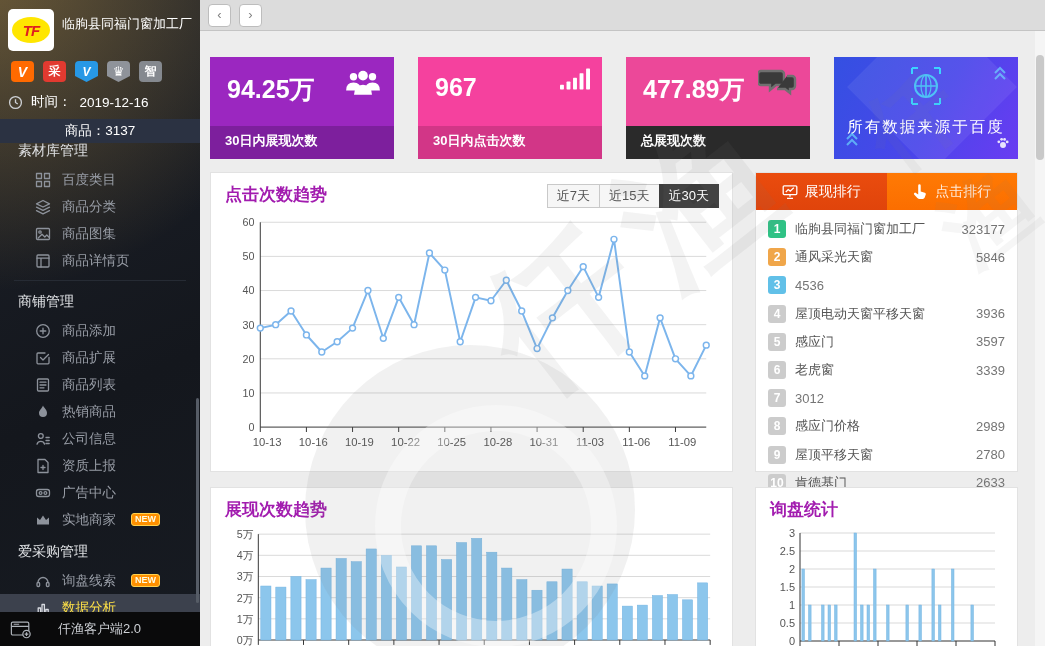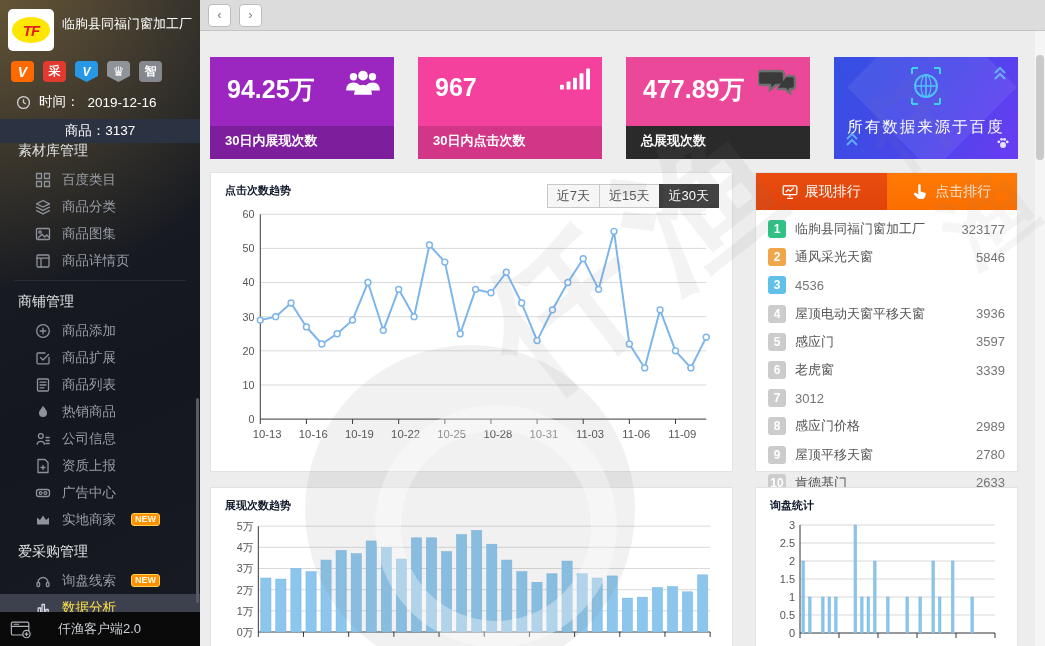--- a/index.html
+++ b/index.html
@@ -13,21 +13,21 @@
   .logo-oval{width:38px;height:26px;background:#ffe600;border-radius:50%;display:flex;align-items:center;justify-content:center;
     color:#e01f1f;font-weight:bold;font-style:italic;font-size:15px;letter-spacing:-1px;}
   .company{color:#fff;font-size:13px;line-height:1.45;padding-top:6px;}
   .badge-row{display:flex;align-items:center;gap:9px;padding:6px 10px 2px 11px;}
   .cbadge{width:23px;height:21px;border-radius:4px;color:#fff;font-weight:bold;font-size:12px;display:flex;align-items:center;justify-content:center;}
   .cbadge.or{background:#ff6a00;font-style:italic;font-size:14px;}
   .cbadge.rd{background:#e23a30;font-size:12px;}
   .cbadge.shield{background:#2798e6;clip-path:polygon(0 0,100% 0,100% 72%,50% 100%,0 72%);font-style:italic;}
   .cbadge.gr1{background:#8f939a;clip-path:polygon(0 0,100% 0,100% 72%,50% 100%,0 72%);font-size:13px;}
   .cbadge.gr2{background:#85898f;font-size:12px;}
-  .time-row{display:flex;align-items:center;gap:8px;color:#fff;font-size:13.5px;padding:9px 10px 8px 16px;}
+  .time-row{display:flex;align-items:center;gap:8px;color:#fff;font-size:13.5px;padding:9px 10px 8px 8px;}
   .time-row svg{width:15px;height:15px;stroke:#cfd2d6;fill:none;stroke-width:1.4;}
   .product-bar{background:#2b3242;color:#fff;font-size:13.5px;height:24px;line-height:24px;text-align:center;}
   .menu{position:absolute;top:132px;left:0;right:0;bottom:34px;overflow:hidden;}
   .menu-section-title{height:34px;line-height:36px;padding-left:18px;font-size:14px;color:#dfe1e4;}
   .menu-sep{border-bottom:1px solid #262b34;margin:6px 14px 2px 14px;}
   .menu-item{height:27px;display:flex;align-items:center;gap:11px;padding-left:35px;color:#989da6;font-size:13.5px;cursor:pointer;}
   .menu-item.active{background:#3c414d;color:#fde047;}
   .menu-item .mi{width:16px;height:16px;flex:0 0 auto;display:flex;}
   .menu-item .mi svg{width:16px;height:16px;stroke:#8d929b;fill:none;stroke-width:1.3;stroke-linecap:round;stroke-linejoin:round;}
   .menu-item.active .mi svg{stroke:#d7dae0;}
@@ -55,21 +55,21 @@
   .promo-text{position:absolute;left:0;right:0;top:60px;text-align:center;font-size:15.5px;letter-spacing:2px;color:#fff;}
   .chev{position:absolute;}
   .chev svg{width:16px;height:16px;stroke:rgba(110,225,255,.65);fill:none;stroke-width:2;}
   .paw{position:absolute;right:8px;bottom:5px;}
   .paw svg{width:14px;height:14px;fill:rgba(255,255,255,.85);}
   
   .row2{position:absolute;left:10px;top:141px;right:27px;height:300px;display:flex;gap:22px;}
   .row3{position:absolute;left:10px;top:456px;right:27px;height:300px;display:flex;gap:22px;}
   .panel{background:#fff;border:1px solid #e2e2e2;box-sizing:border-box;}
   .panel.flex1{flex:1;padding:10px 14px;position:relative;}
-  .ptitle{font-size:11px;font-weight:bold;color:#0f172a;}
+  .ptitle{font-size:17px;font-weight:bold;color:#a21caf;}
   .tabs{position:absolute;right:13px;top:11px;}
   .tab{display:inline-block;padding:2px 9px;font-size:13px;border:1px solid #c9c9c9;background:#f6f6f6;color:#555;margin-left:-1px;cursor:pointer;}
   .tab.active{background:#3d3d3d;color:#fff;border-color:#3d3d3d;}
   .rankp{width:263px;display:flex;flex-direction:column;padding:0;}
   .rank-tabs{display:flex;height:37px;flex:0 0 auto;}
   .rank-tab{flex:1;display:flex;align-items:center;justify-content:center;gap:7px;color:#fff;font-size:14px;cursor:pointer;}
   .rank-tab.left{background:linear-gradient(180deg,#ea4c0e,#e0440b);}
   .rank-tab.right{background:linear-gradient(180deg,#ff7a04,#fb6e00);color:#ffe9d8;}
   .rank-tab svg{width:16px;height:16px;}
   .rank-list{padding:5px 0 0 0;}

